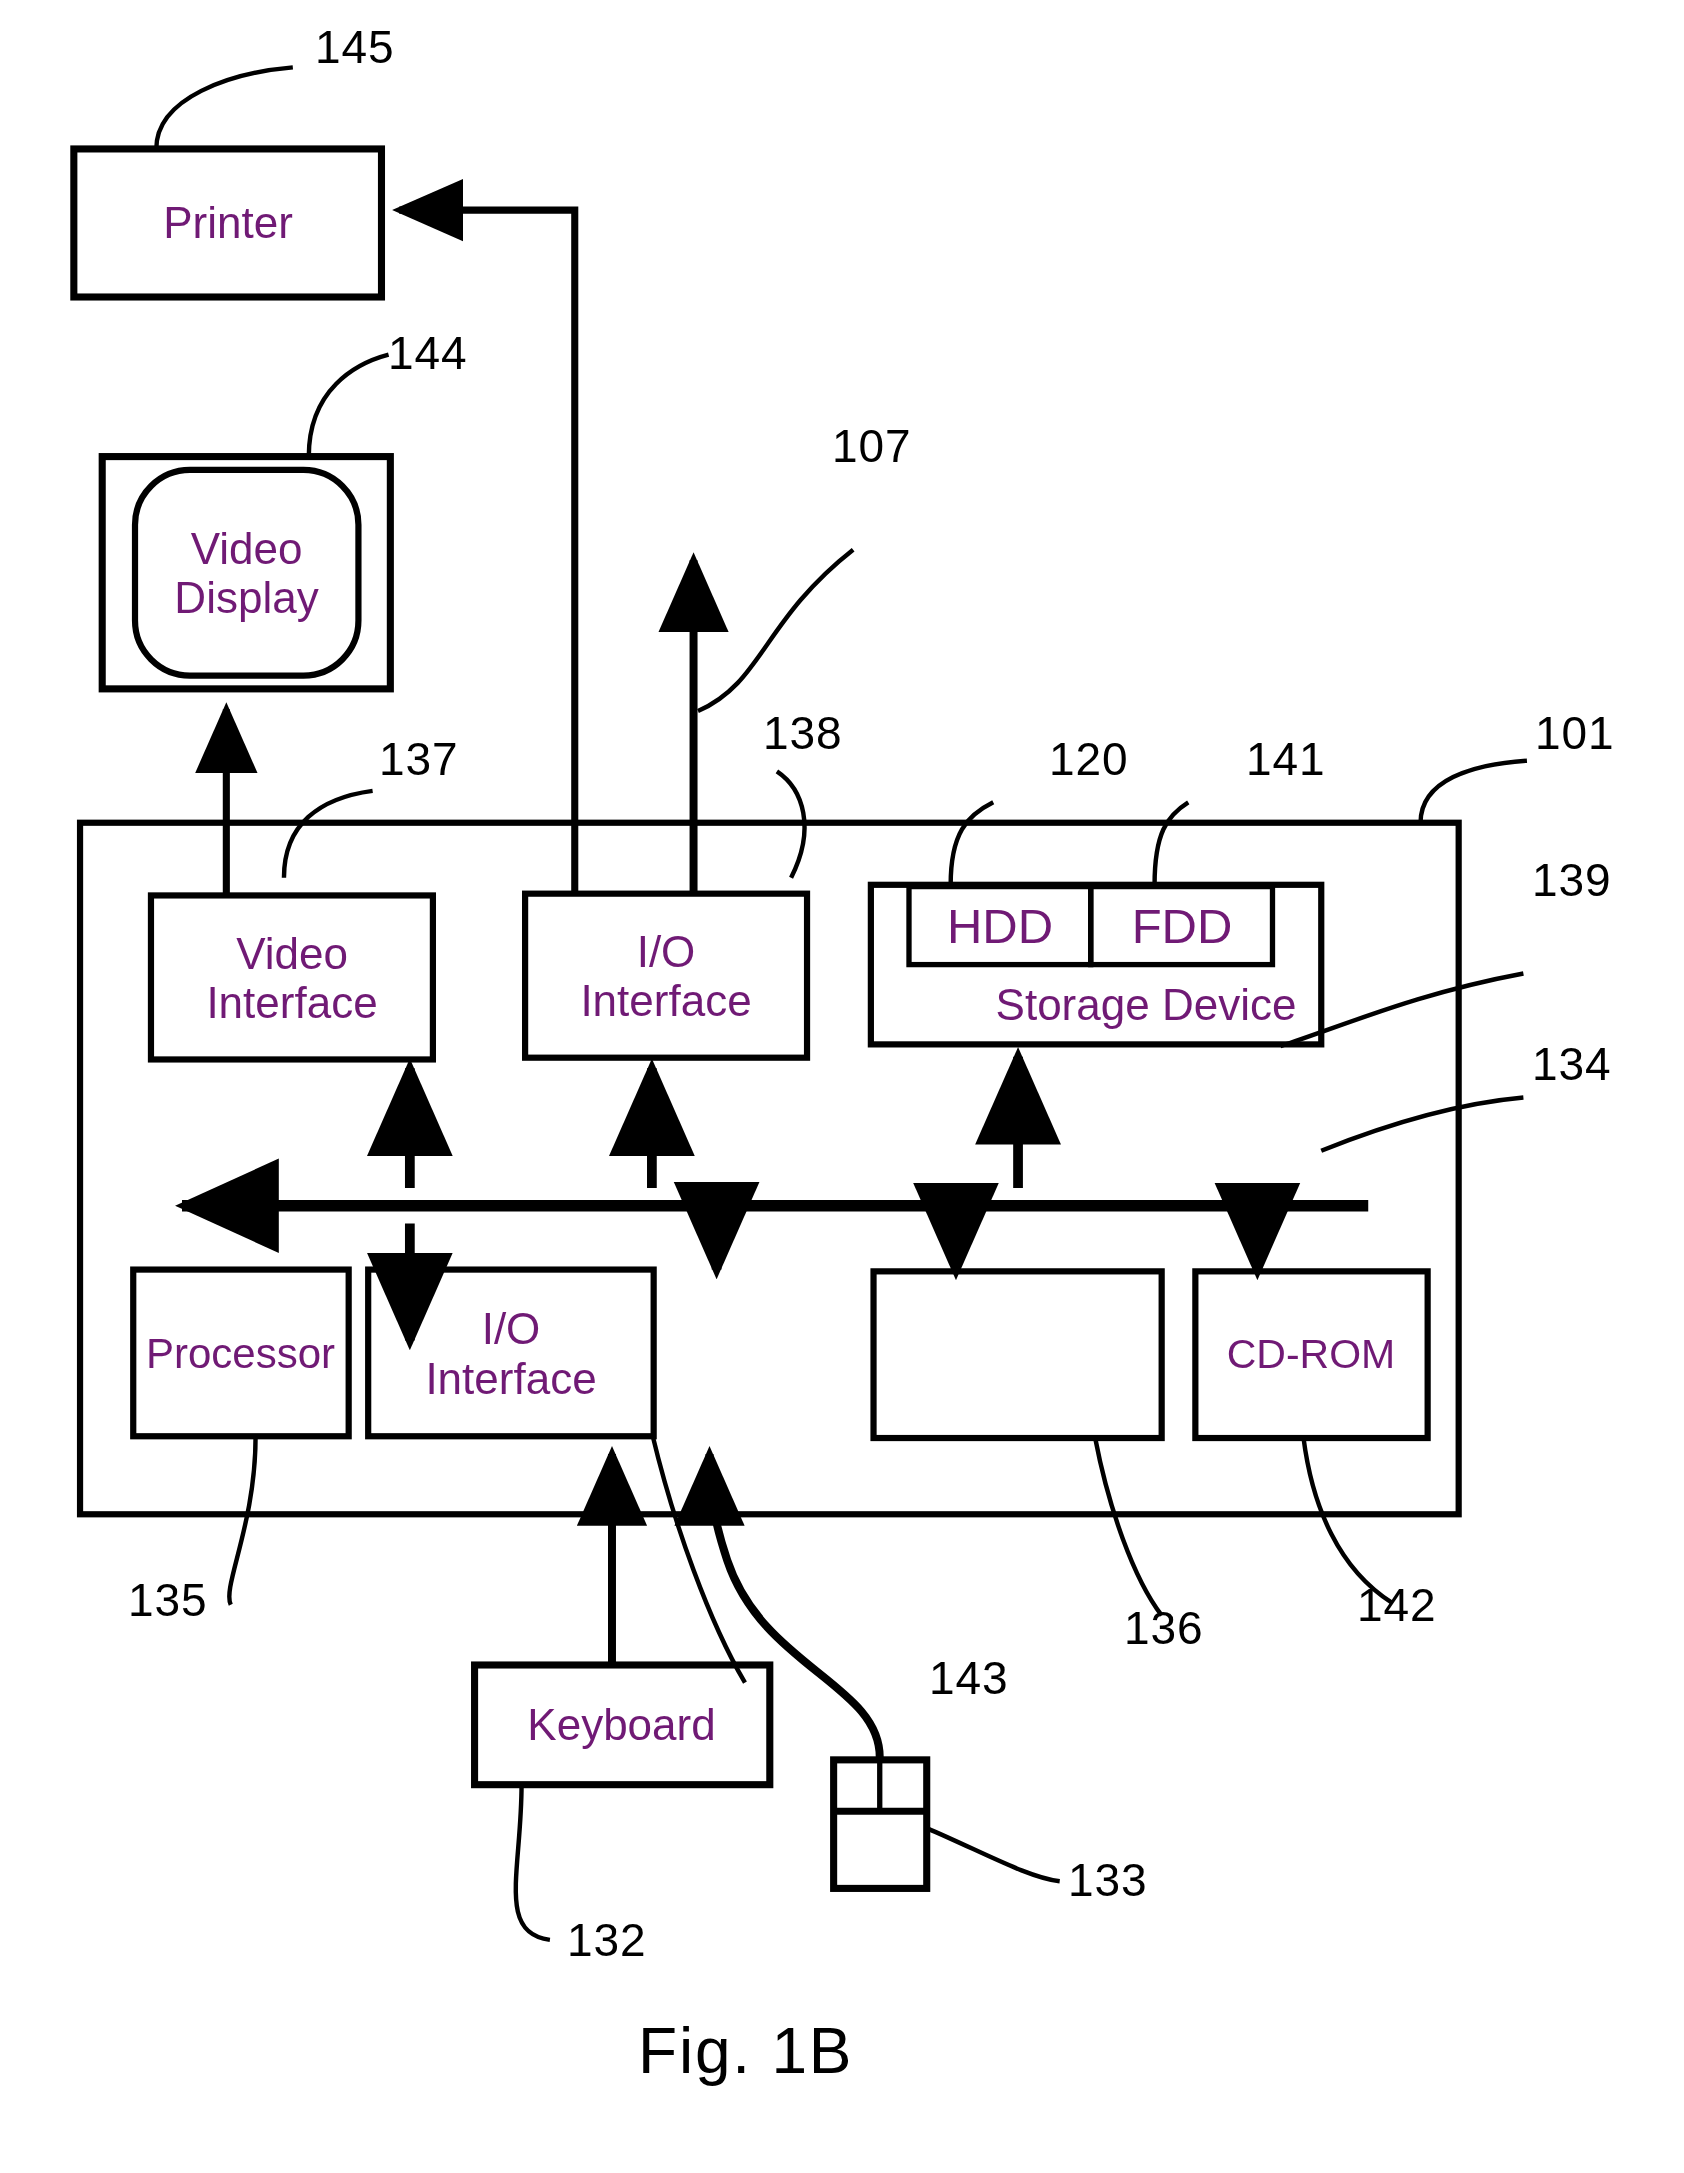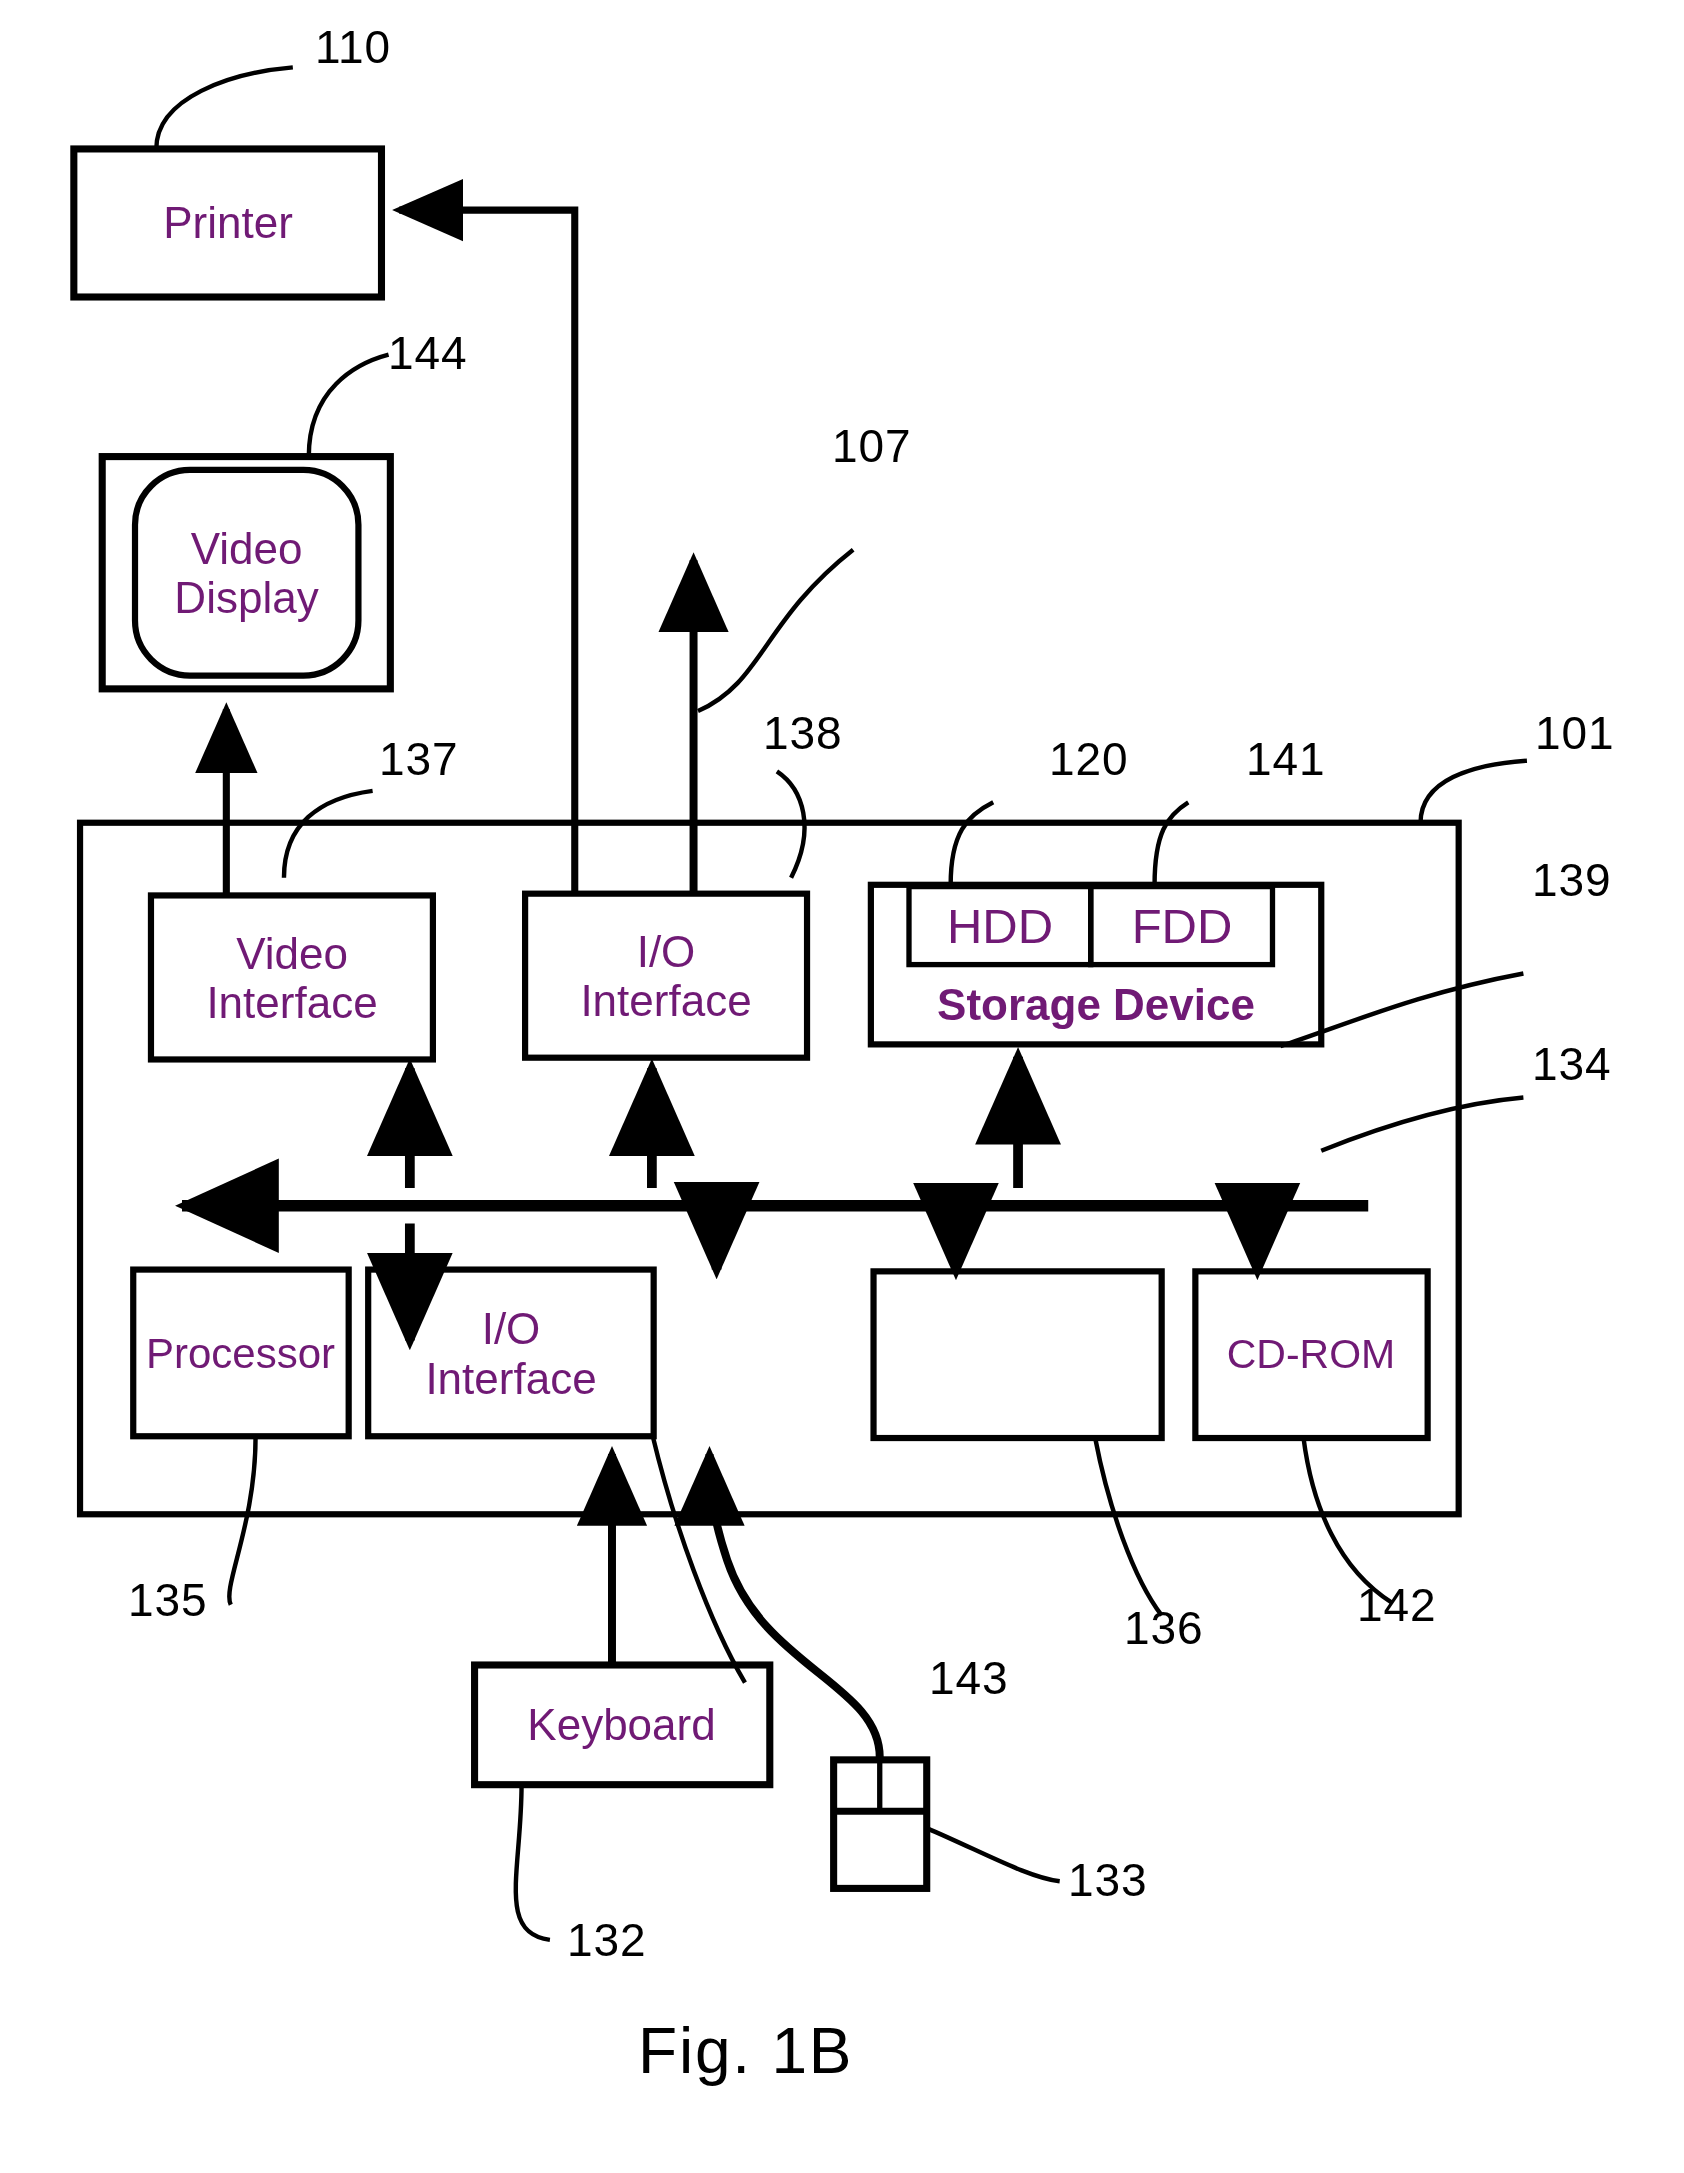--- a/index.html
+++ b/index.html
@@ -103,33 +103,33 @@
   <div class="boxlabel" style="left:151px;top:896px;width:282px;height:164px;">Video
 Interface</div>
 
   <div class="boxlabel" style="left:525px;top:894px;width:282px;height:164px;">I/O
 Interface</div>
 
   <div class="boxlabel small" style="left:909px;top:887px;width:182px;height:78px;">HDD</div>
 
   <div class="boxlabel small" style="left:1091px;top:887px;width:182px;height:78px;">FDD</div>
 
-  <div class="boxlabel" style="left:871px;top:966px;width:450px;height:78px;font-weight:bold;">Storage Device</div>
+  <div class="boxlabel" style="left:921px;top:966px;width:450px;height:78px;">Storage Device</div>
 
   <div class="boxlabel" style="left:133px;top:1270px;width:215px;height:167px;font-size:42px;">Processor</div>
 
   <div class="boxlabel" style="left:368px;top:1270px;width:286px;height:167px;">I/O
 Interface</div>
 
 
   <div class="boxlabel" style="left:1195px;top:1271px;width:232px;height:167px;font-size:41px;">CD-ROM</div>
 
   <div class="boxlabel" style="left:474px;top:1665px;width:295px;height:120px;">Keyboard</div>
 
-  <div class="lbl" style="left:315px;top:19.5px;">110</div>
+  <div class="lbl" style="left:315px;top:19.5px;">145</div>
   <div class="lbl" style="left:388px;top:326px;">144</div>
   <div class="lbl" style="left:832px;top:419px;">107</div>
   <div class="lbl" style="left:763px;top:706px;">138</div>
   <div class="lbl" style="left:1049px;top:732px;">120</div>
   <div class="lbl" style="left:1246px;top:732px;">141</div>
   <div class="lbl" style="left:1535px;top:706px;">101</div>
   <div class="lbl" style="left:379px;top:732px;">137</div>
   <div class="lbl" style="left:1532px;top:853px;">139</div>
   <div class="lbl" style="left:1532px;top:1037px;">134</div>
   <div class="lbl" style="left:128px;top:1573px;">135</div>

